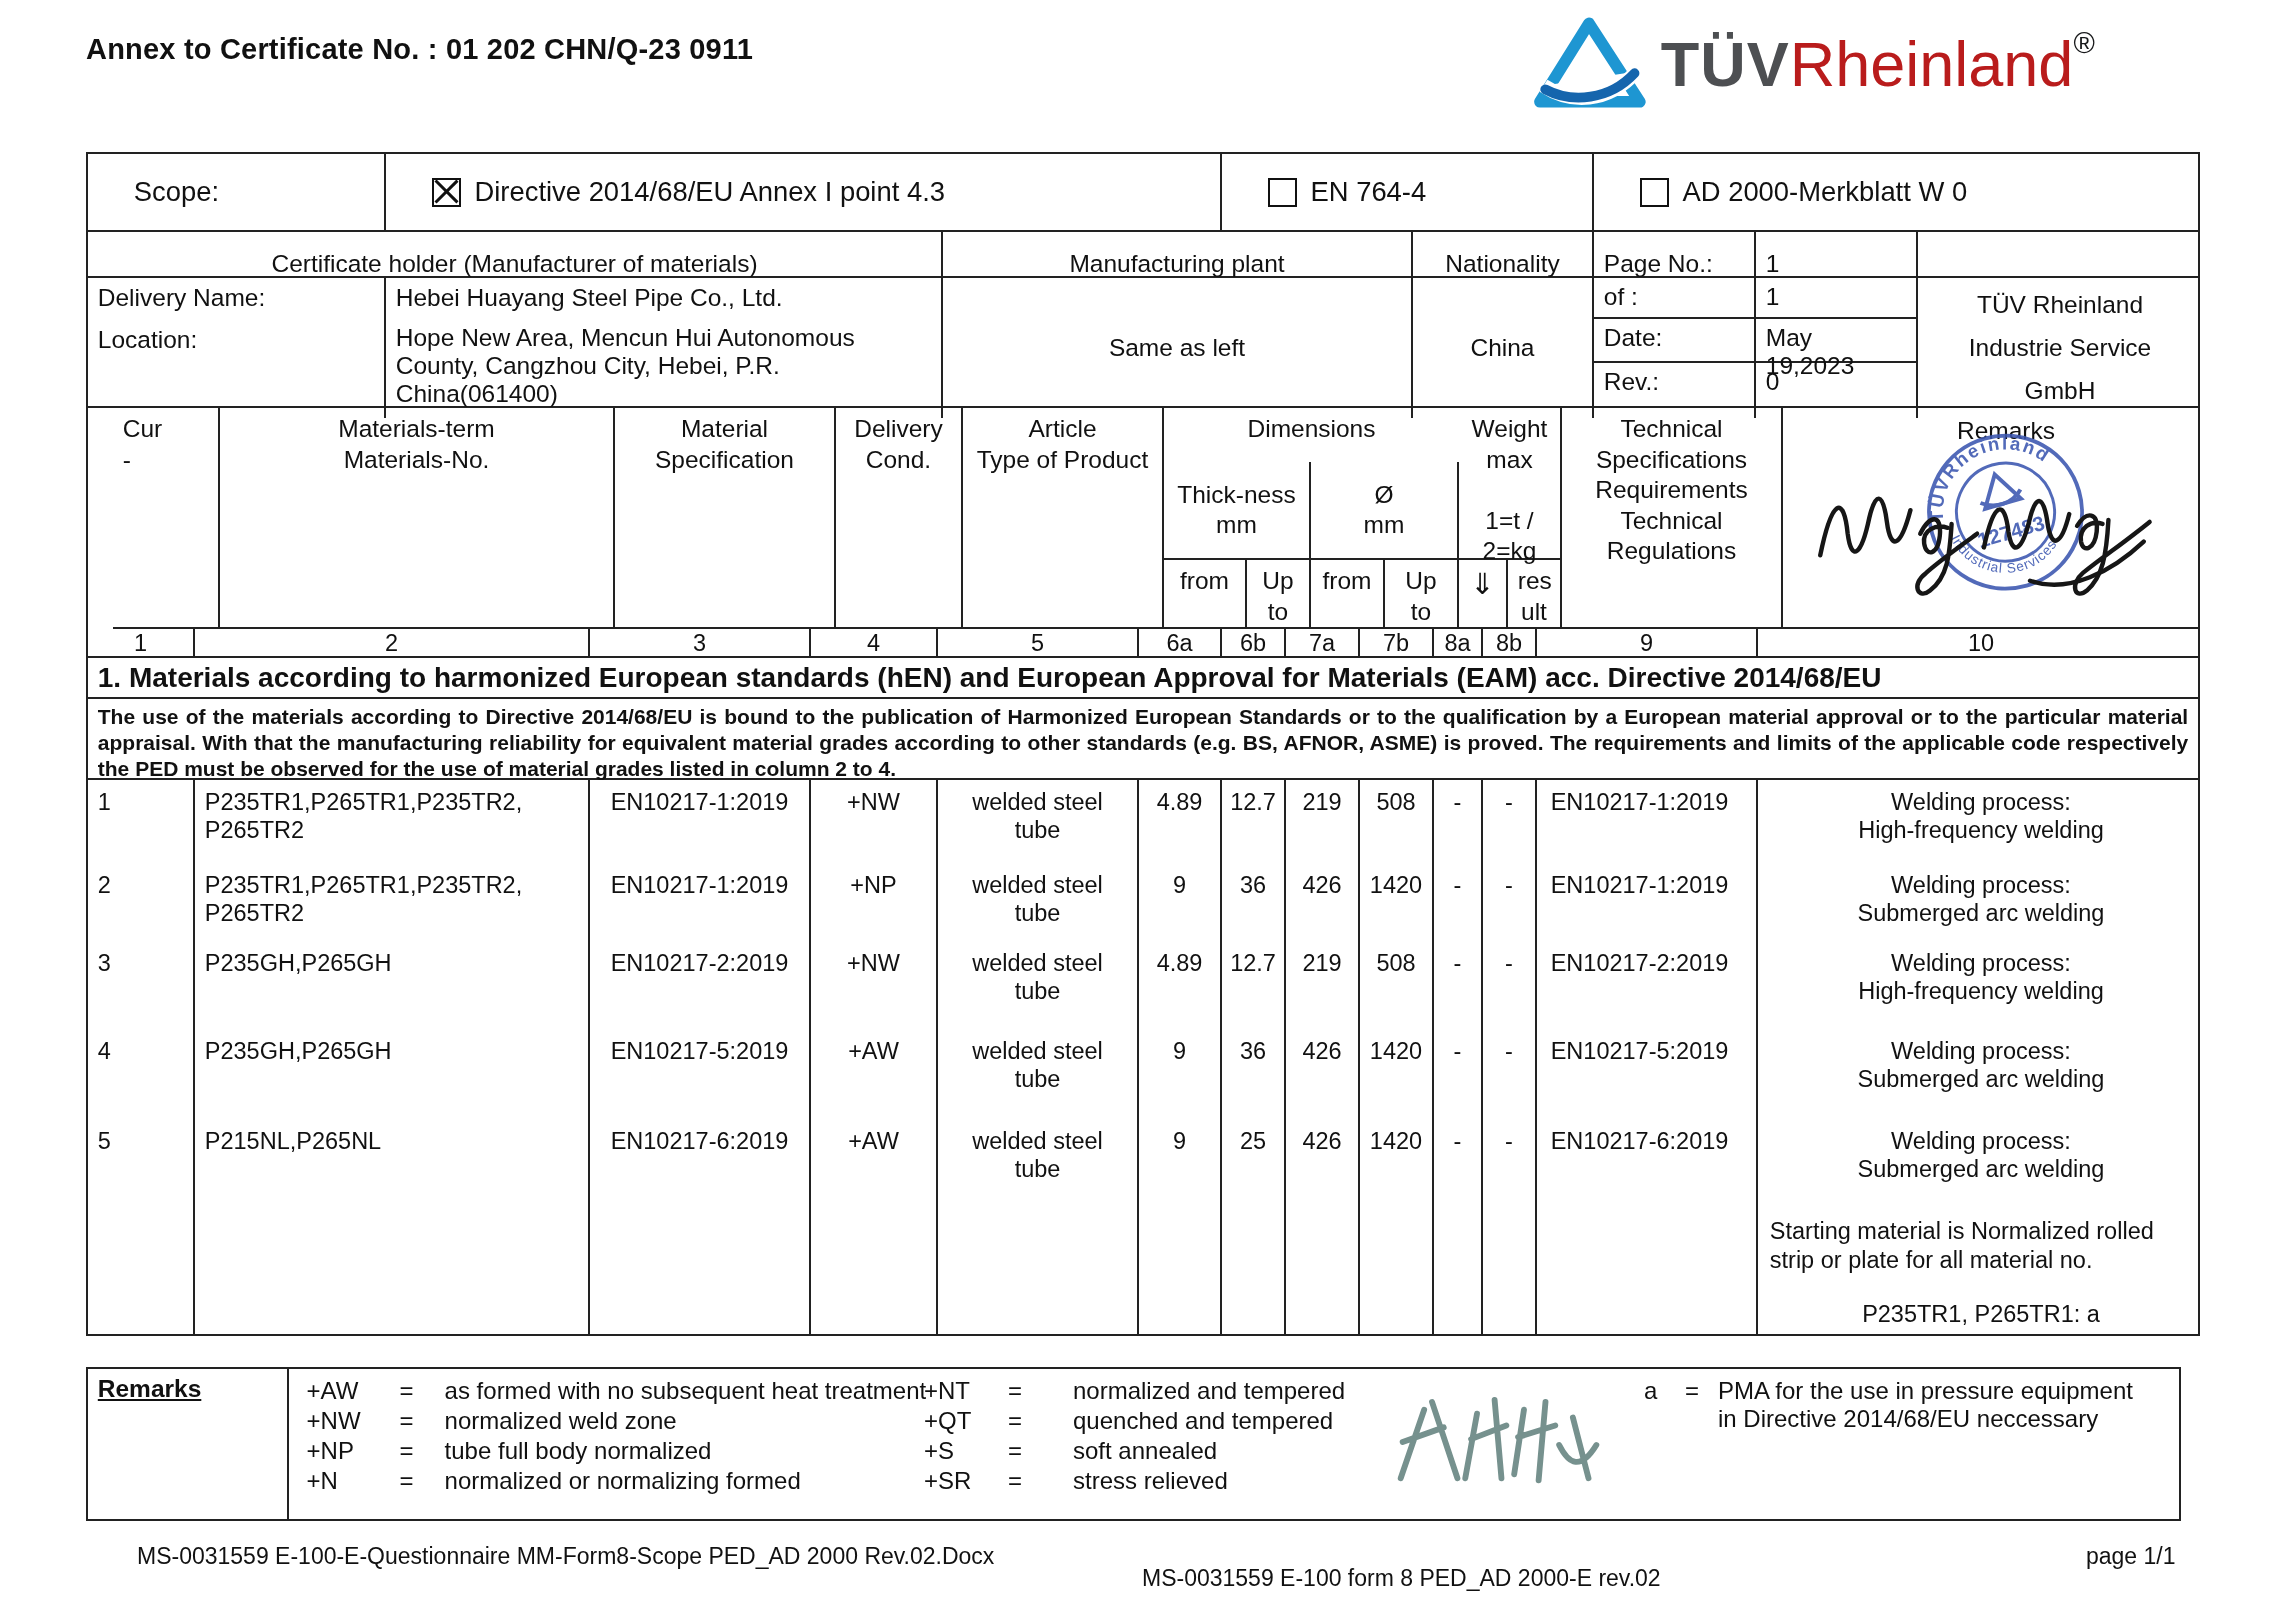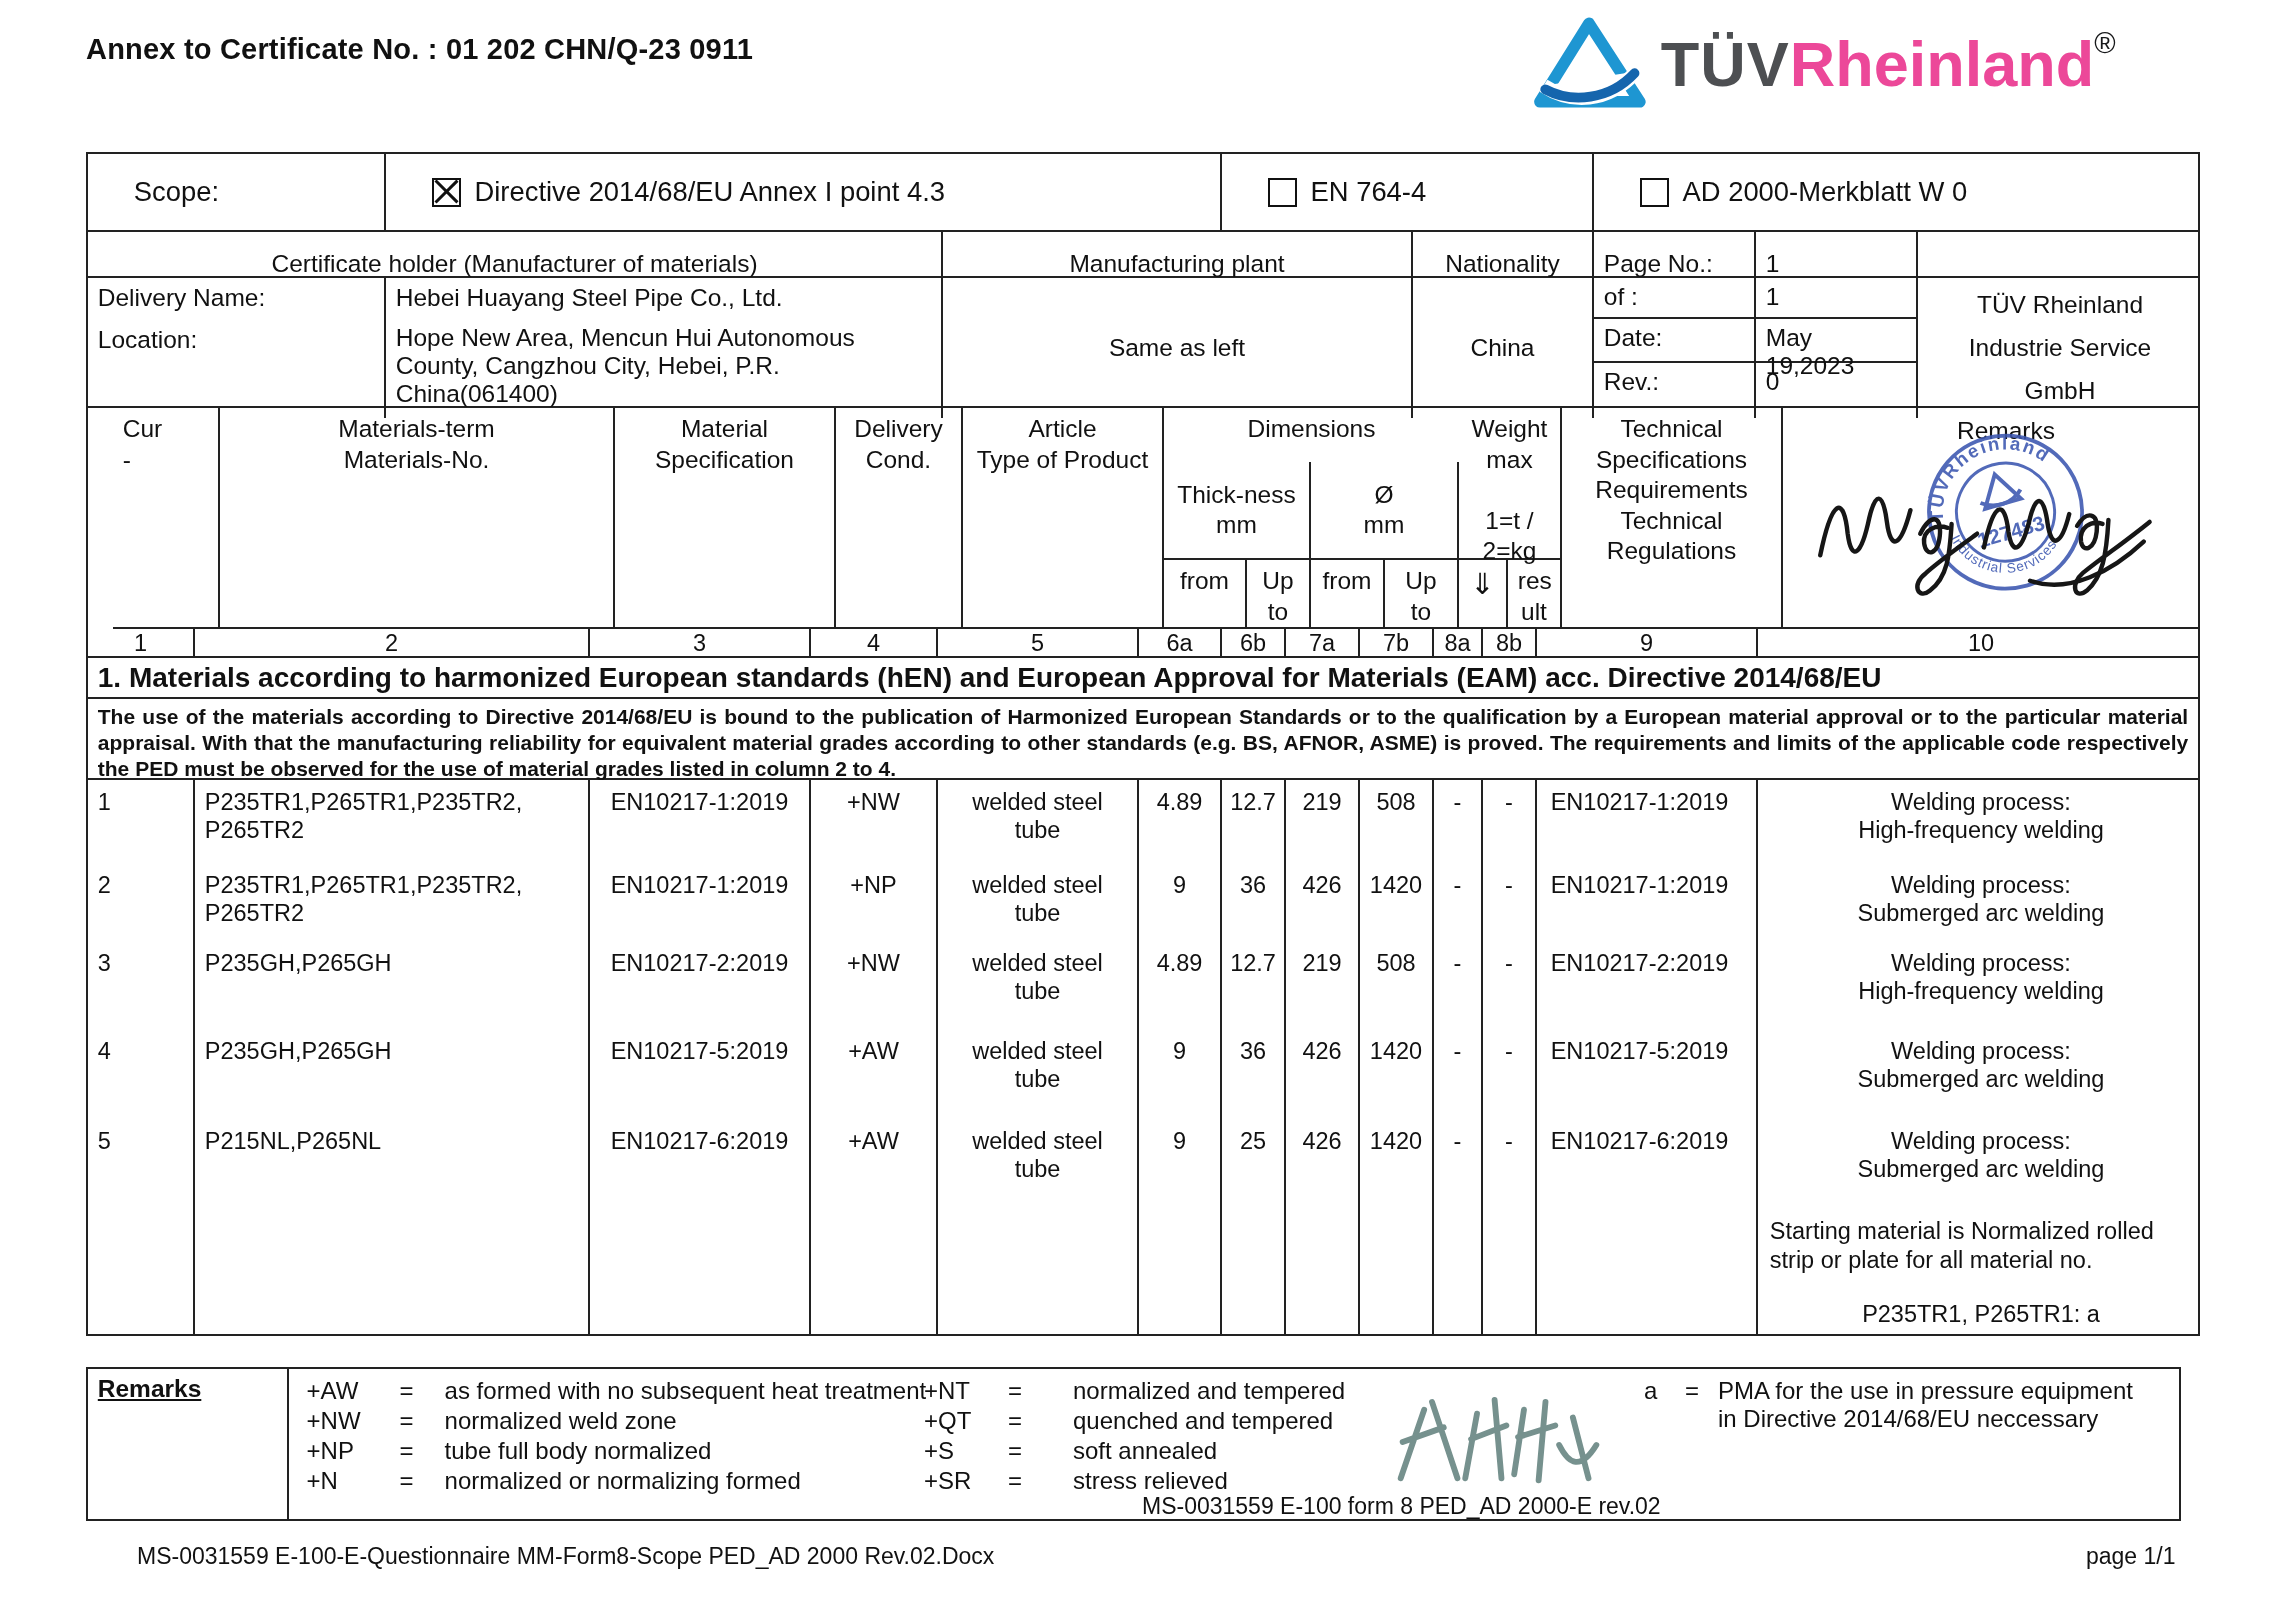--- a/index.html
+++ b/index.html
@@ -7,21 +7,21 @@
   body { font-family: "Liberation Sans", sans-serif; color:#111; }
   #page { position:relative; width:2290px; height:1620px; background:#fff; overflow:hidden; }
 
   .pre { white-space:pre-line; }
 
   
   #annex-title { position:absolute; left:86px; top:33px; font-size:29px; font-weight:bold; letter-spacing:0.2px; }
   #logo { position:absolute; left:1531px; top:13.7px; display:flex; align-items:center; }
   #logo .wordmark { font-size:63px; line-height:1; margin-left:13.7px; white-space:nowrap; }
   #logo .tuv { font-weight:bold; color:#4d4f52; letter-spacing:1px; }
-  #logo .rh  { font-weight:700; color:#ec4899; }
+  #logo .rh  { font-weight:400; color:#b91c1c; }
   #logo .reg { font-size:29px; vertical-align:33px; color:#17181a; }
 
   
   #master { position:absolute; left:86px; top:152px; width:2114px; border:2.9px solid #222; background:#fff; }
   .band { border-bottom:2px solid #222; display:grid; }
   .c { border-right:2px solid #222; padding:5.9px 9.8px; font-size:25.5px; position:relative; }
   .c.last { border-right:none; }
   .center { text-align:center; }
   .vcenter { display:flex; align-items:center; }
   .hcenter { display:flex; align-items:center; justify-content:center; text-align:center; }
@@ -84,21 +84,21 @@
   #legend .rt { position:relative; }
   .lg-list { position:absolute; top:7.8px; display:grid; row-gap:2px; font-size:24px; }
   #lg1 { left:17.6px; grid-template-columns:93px 45px auto; }
   #lg2 { left:635px; grid-template-columns:84px 65px auto; }
   #lg-note { position:absolute; left:1355px; top:7.8px; display:grid; grid-template-columns:41px 33px 461px; font-size:24px; }
   #cn-sig { position:absolute; left:1098px; top:2px; }
 
   
   .footer { position:absolute; font-size:23px; }
   #footL { left:137px;  top:1543px; }
-  #footC { left:1142px; top:1493px; }
+  #footC { left:1142px; top:1565px; }
   #footR { left:2086px; top:1543px; }
 </style>
 </head>
 <body>
 
 <div id="page">
 
   <div id="annex-title">Annex to Certificate No. : 01 202 CHN/Q-23 0911</div>
 
   <div id="logo">

